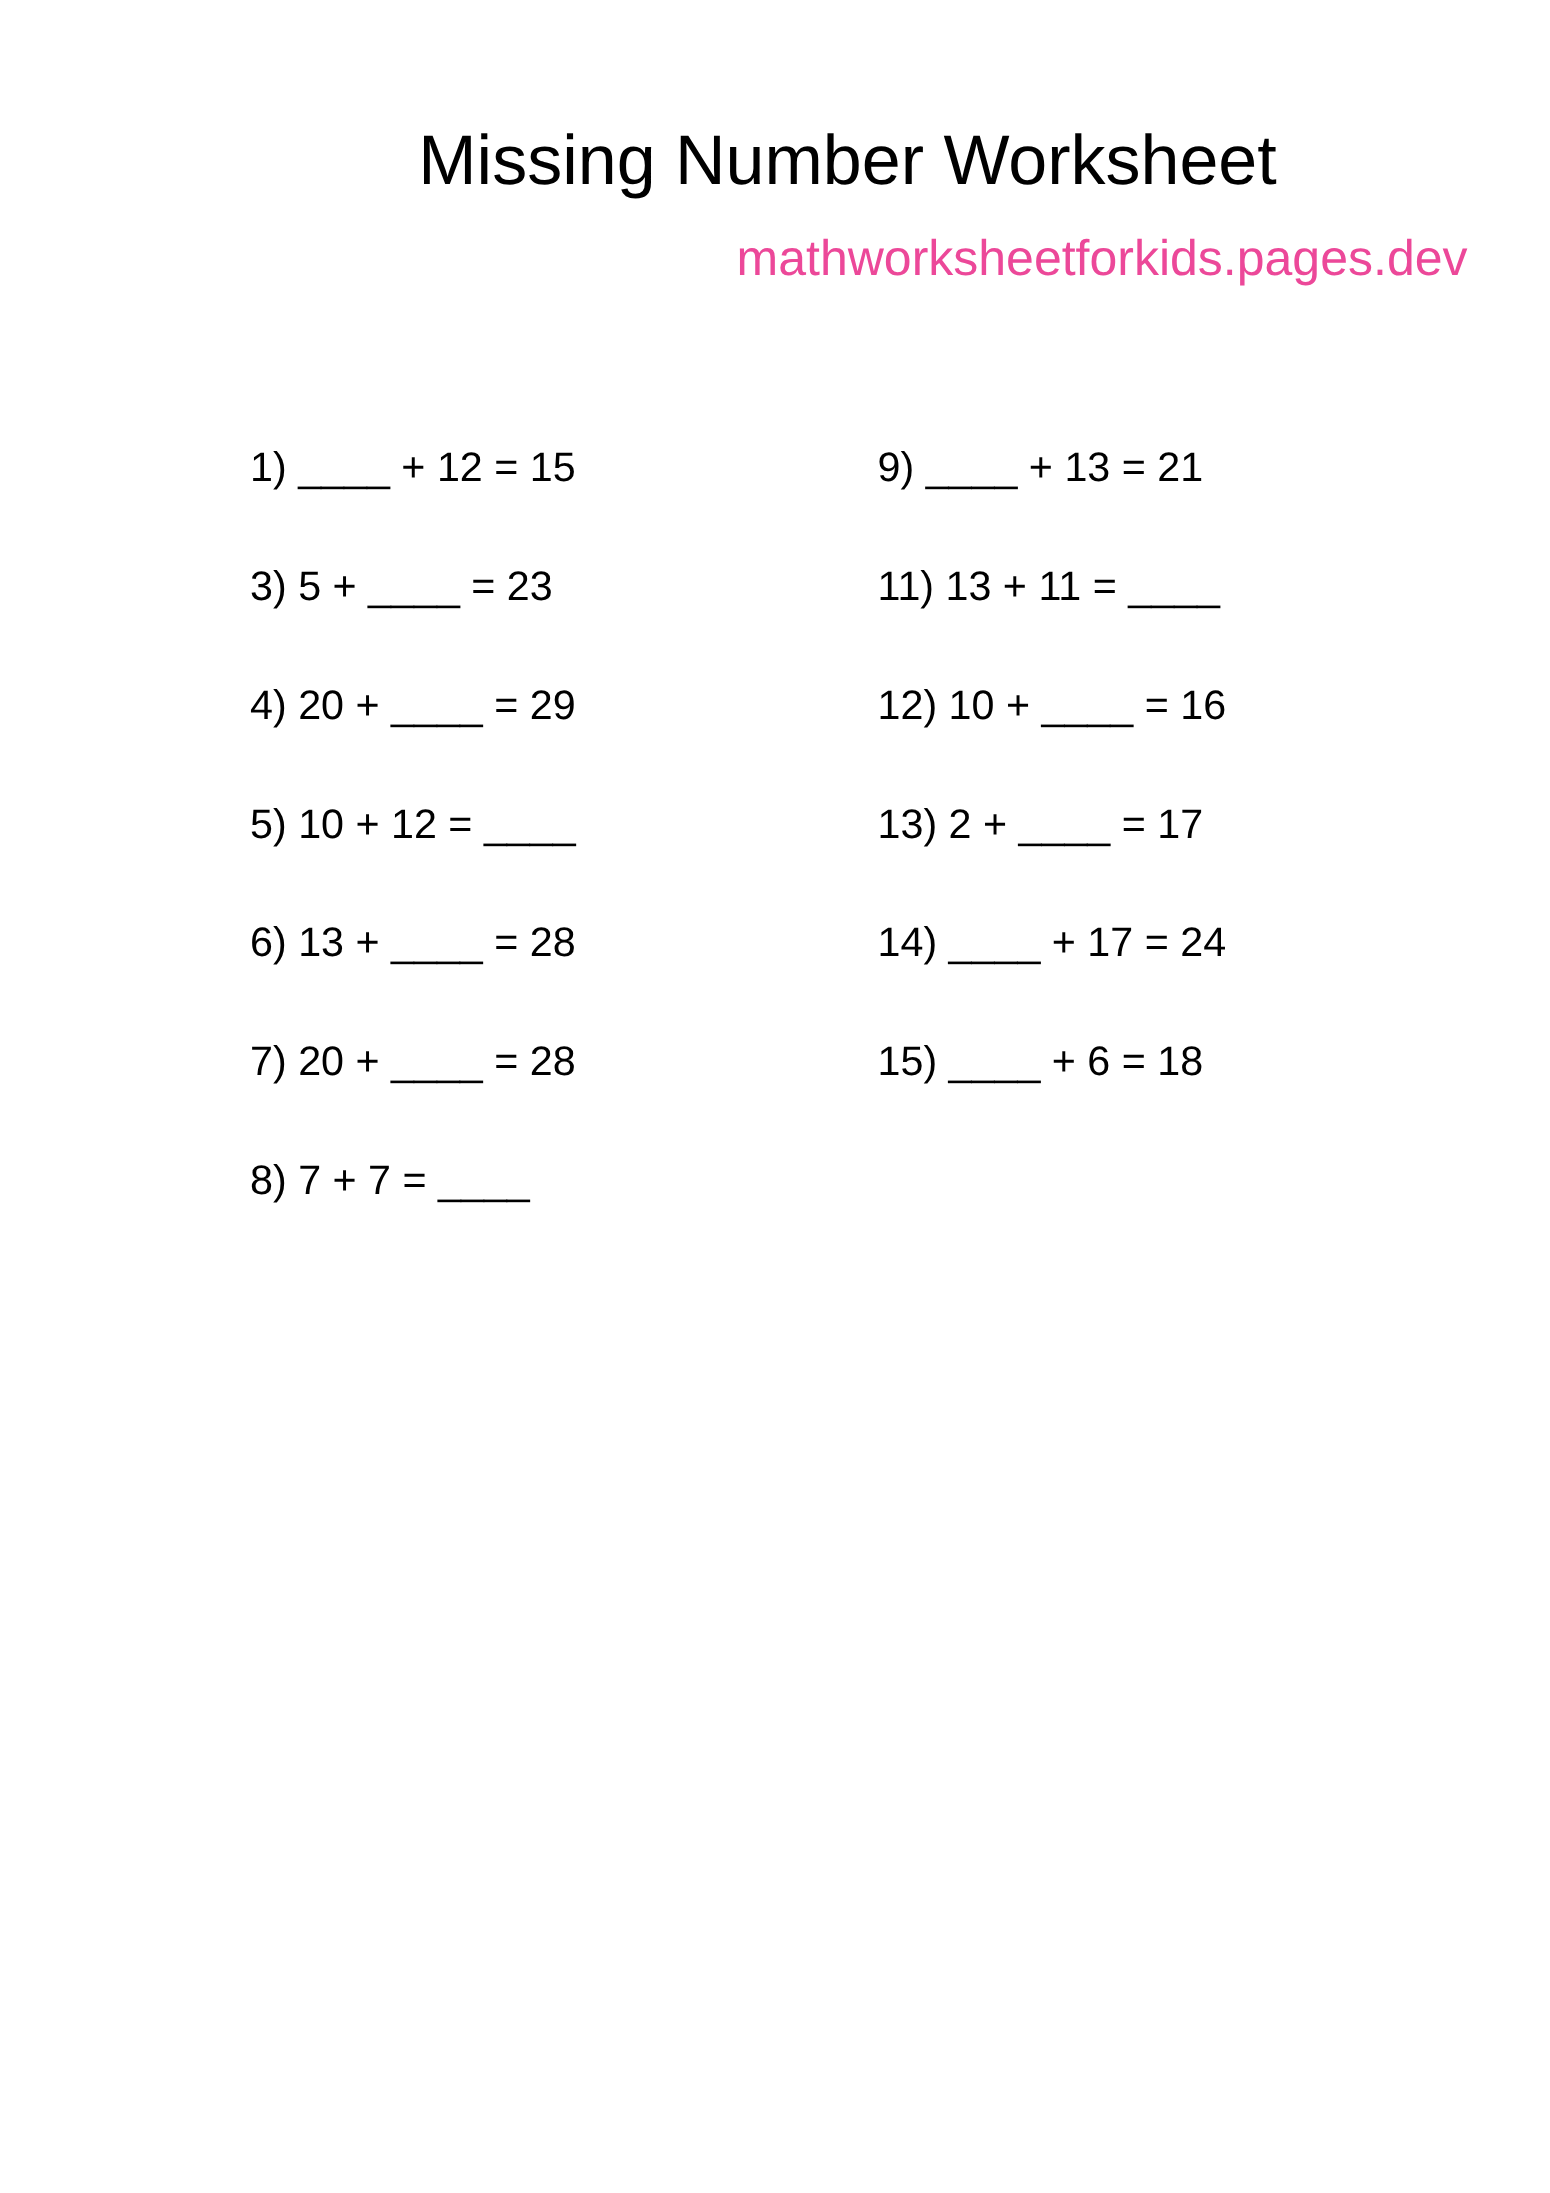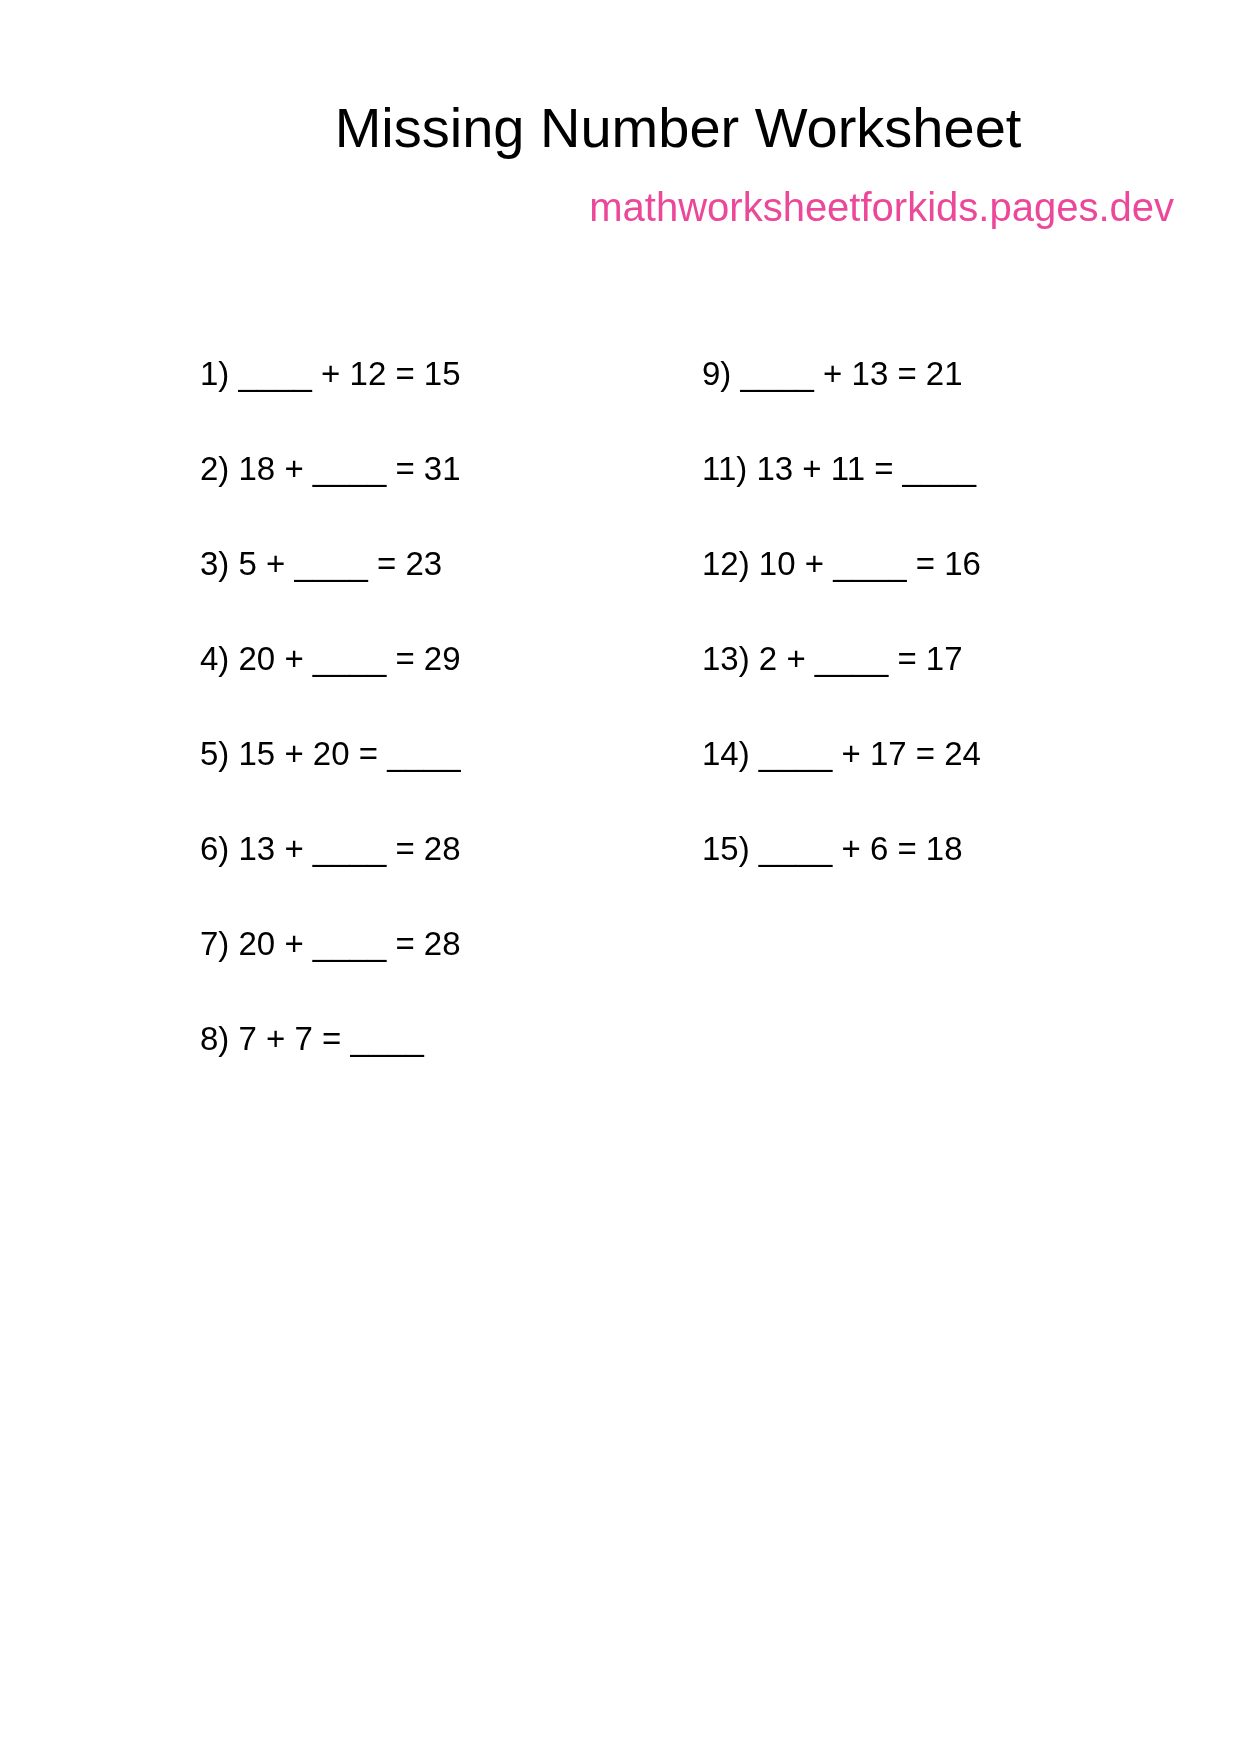--- a/index.html
+++ b/index.html
@@ -49,24 +49,23 @@
     }
   </style>
 </head>
 <body>
 
 <div class="title"><span>Missing Number Worksheet</span></div>
 <div class="subtitle">mathworksheetforkids.pages.dev</div>
 
 <div class="column col-left">
   <div class="problem">1) ____ + 12 = 15</div>
-  <div class="problem">2) 18 + ____ = 31</div>
   <div class="problem">3) 5 + ____ = 23</div>
   <div class="problem">4) 20 + ____ = 29</div>
-  <div class="problem">5) 15 + 20 = ____</div>
+  <div class="problem">5) 10 + 12 = ____</div>
   <div class="problem">6) 13 + ____ = 28</div>
   <div class="problem">7) 20 + ____ = 28</div>
   <div class="problem">8) 7 + 7 = ____</div>
 </div>
 
 <div class="column col-right">
   <div class="problem">9) ____ + 13 = 21</div>
   <div class="problem">11) 13 + 11 = ____</div>
   <div class="problem">12) 10 + ____ = 16</div>
   <div class="problem">13) 2 + ____ = 17</div>

